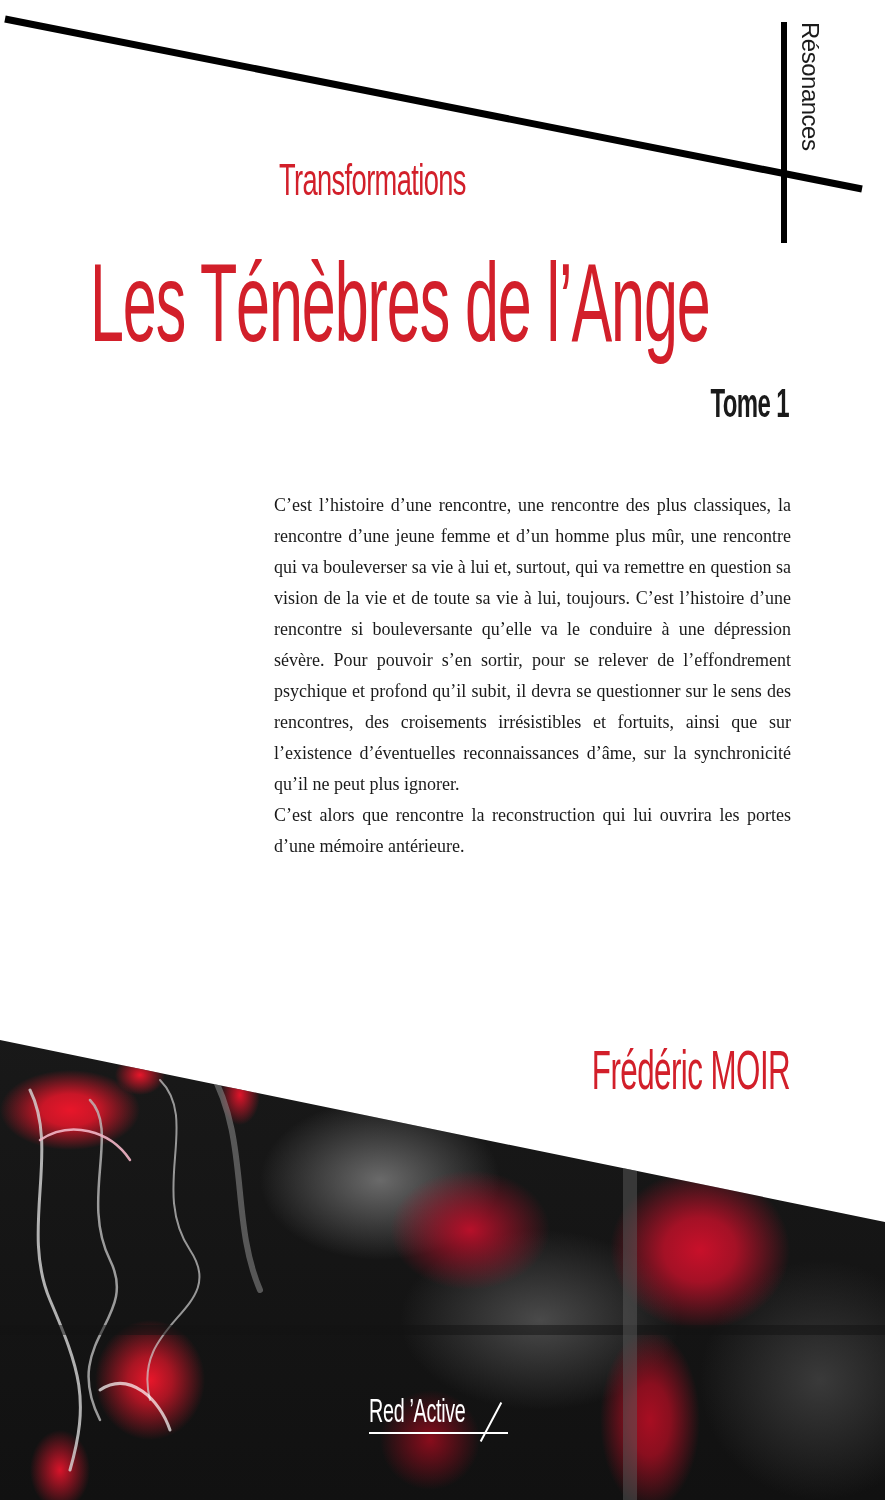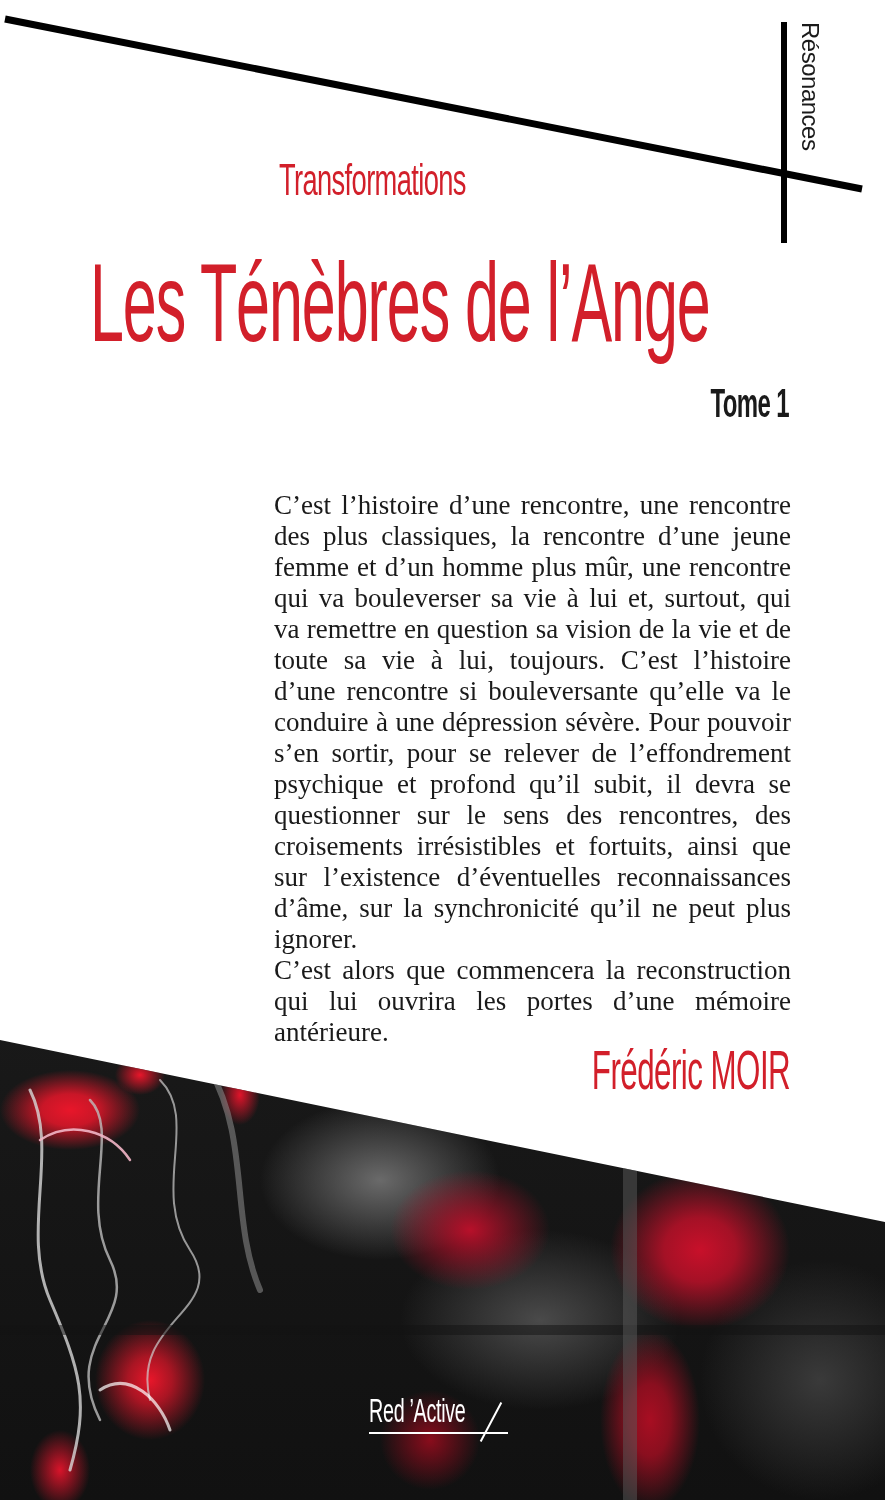--- a/index.html
+++ b/index.html
@@ -35,21 +35,21 @@
     .tome {
       position: absolute; right: 96px; top: 378px;
       color: #1a1a1a; font-size: 40px; line-height: 50px;
       transform: scaleX(0.6); transform-origin: right top;
       white-space: nowrap; font-weight: bold; letter-spacing: -1px;
     }
 
     .blurb {
       position: absolute; left: 274px; top: 490px; width: 517px;
       font-family: "Liberation Serif", serif;
-      font-size: 27px; line-height: 31px; color: #1a1a1a;
+      font-size: 18px; line-height: 31px; color: #1a1a1a;
       text-align: justify;
     }
     .blurb p { margin: 0; }
     .blurb p.first { text-align-last: left; }
 
     .author {
       position: absolute; right: 95px; top: 1035px;
       color: #d21f2a; font-size: 56px; line-height: 70px;
       transform: scaleX(0.56); transform-origin: right top;
       white-space: nowrap; letter-spacing: -1px;
@@ -115,20 +115,20 @@
 <div class="series-label">Résonances</div>
 
 <div class="collection">Transformations</div>
 
 <div class="title">Les Ténèbres de l’Ange</div>
 
 <div class="tome">Tome 1</div>
 
 <div class="blurb">
   <p class="first">C’est l’histoire d’une rencontre, une rencontre des plus classiques, la rencontre d’une jeune femme et d’un homme plus mûr, une rencontre qui va bouleverser sa vie à lui et, surtout, qui va remettre en question sa vision de la vie et de toute sa vie à lui, toujours. C’est l’histoire d’une rencontre si bouleversante qu’elle va le conduire à une dépression sévère. Pour pouvoir s’en sortir, pour se relever de l’effondrement psychique et profond qu’il subit, il devra se questionner sur le sens des rencontres, des croisements irrésistibles et fortuits, ainsi que sur l’existence d’éventuelles reconnaissances d’âme, sur la synchronicité qu’il ne peut plus ignorer.</p>
-  <p>C’est alors que commencera la reconstruction qui lui ouvrira les portes d’une mémoire antérieure.</p>
+  <p>C’est alors que rencontre la reconstruction qui lui ouvrira les portes d’une mémoire antérieure.</p>
 </div>
 
 <div class="author">Frédéric MOIR</div>
 
 <div class="publisher">Red ’Active</div>
 <div class="publisher-underline"></div>
 <div class="publisher-slash"></div>
 
 </body></html>

